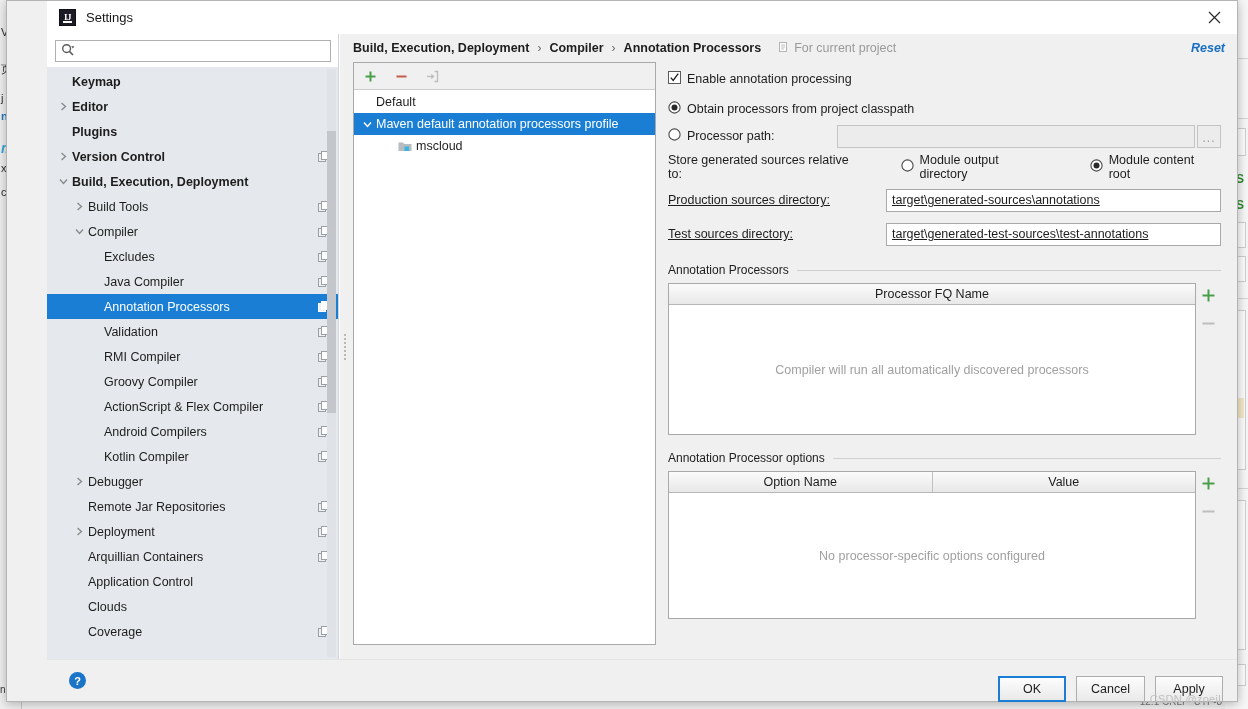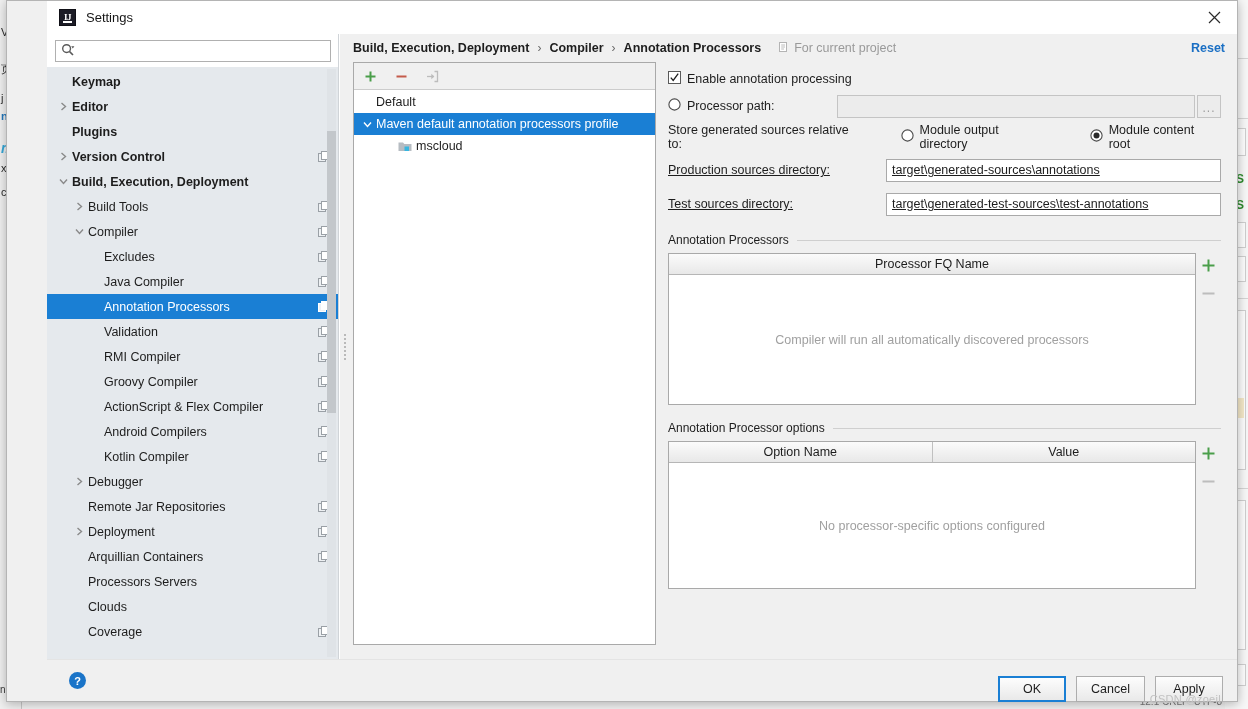--- a/index.html
+++ b/index.html
@@ -155,21 +155,21 @@
     padding: 0 12px 0 4px; position: relative;
   }
   .crumb { font-size: 12.5px; font-weight: bold; color: #1d1d1d; }
   .crumb-sep { margin: 0 8px; color: #6a6a6a; font-size: 12px; }
   .for-project {
     margin-left: 16px; display: flex; align-items: center; gap: 5px;
     color: #9a9a9a; font-size: 12.5px;
   }
   .reset-link {
     position: absolute; right: 12px; top: 50%; transform: translateY(-50%);
-    color: #1a6fc4; font-size: 12.5px; font-weight: bold; cursor: default;
+    color: #1a6fc4; font-size: 12.5px; font-weight: bold; cursor: default; font-style: italic;
   }
 
   .content-split { flex: 1; display: flex; min-height: 0; padding: 0 0 0 4px; }
 
   
   .profiles-panel {
     width: 303px; min-width: 303px;
     border: 1px solid #a9a9a9;
     background: #ffffff;
     display: flex; flex-direction: column;
@@ -559,21 +559,21 @@
             <span class="copy-icon">
               <svg width="12" height="12" viewBox="0 0 12 12" aria-hidden="true">
                 <rect x="0.5" y="2.5" width="7" height="8" stroke="#9aa0a6" fill="#eef1f4" stroke-width="1"></rect>
                 <rect x="3.5" y="0.5" width="7" height="8" stroke="#9aa0a6" fill="#ffffff" stroke-width="1"></rect>
               </svg>
             </span>
           </div>
           <div class="tree-row">
             <span style="width: 24px; min-width: 24px;"></span>
             <span class="twisty"></span>
-            <span class="tree-label">Processors Servers</span>
+            <span class="tree-label">Application Control</span>
             <span class="copy-icon"></span>
           </div>
           <div class="tree-row">
             <span style="width: 24px; min-width: 24px;"></span>
             <span class="twisty"></span>
             <span class="tree-label">Clouds</span>
             <span class="copy-icon"></span>
           </div>
           <div class="tree-row">
             <span style="width: 24px; min-width: 24px;"></span>
@@ -681,20 +681,29 @@
           <div class="chk-row">
             <span>
               <svg width="13" height="13" viewBox="0 0 13 13" aria-hidden="true">
                 <rect x="0.5" y="0.5" width="12" height="12" fill="#ffffff" stroke="#5a5a5a"></rect>
                 <path d="M2.8 6.6 L5.2 9.4 L10.2 2.6" stroke="#1d1d1d" stroke-width="1.3" fill="none"></path>
               </svg>
             </span>
             <span class="chk-label">Enable annotation processing</span>
           </div>
 
+          <div class="radio-row mt8">
+            <span>
+              <svg width="13" height="13" viewBox="0 0 13 13" aria-hidden="true">
+                <circle cx="6.5" cy="6.5" r="5.6" fill="#ffffff" stroke="#4a4a4a" stroke-width="1.1"></circle>
+                <circle cx="6.5" cy="6.5" r="3" fill="#2a2a2a"></circle>
+              </svg>
+            </span>
+            <span class="radio-label">Obtain processors from project classpath</span>
+          </div>
 
           <div class="proc-path-row">
             <span>
               <svg width="13" height="13" viewBox="0 0 13 13" aria-hidden="true">
                 <circle cx="6.5" cy="6.5" r="5.6" fill="#ffffff" stroke="#4a4a4a" stroke-width="1.1"></circle>
               </svg>
             </span>
             <span class="radio-label">Processor path:</span>
             <input class="path-input" type="text" disabled="" value="" style="">
             <div class="ellipsis-btn">...</div>

